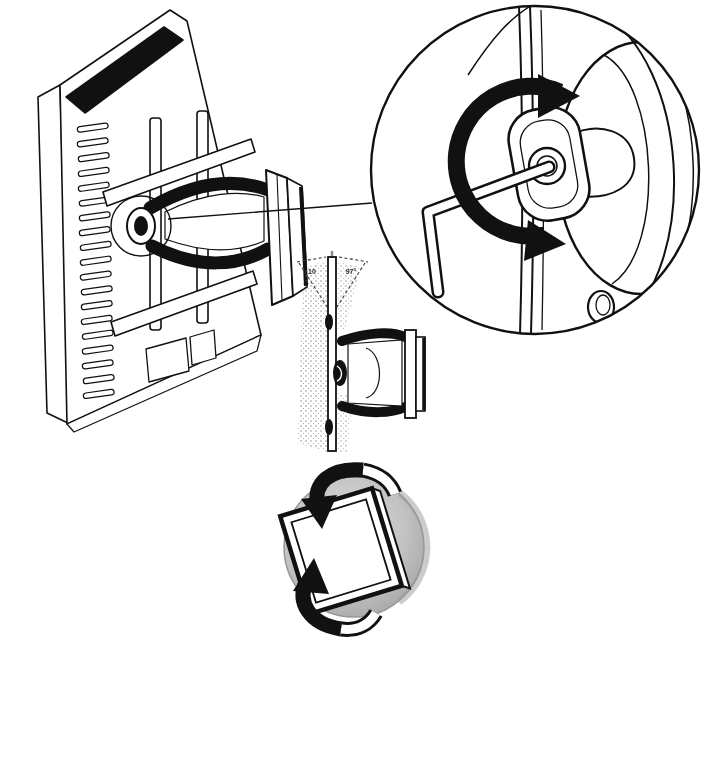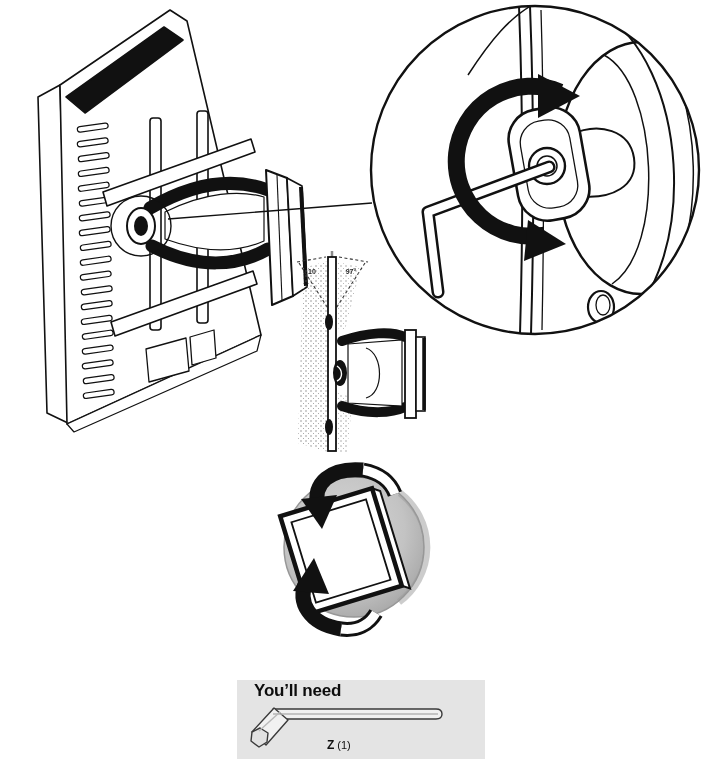--- a/index.html
+++ b/index.html
@@ -231,31 +231,14 @@
 
       <g>
         <path d="M341 629 C 357 631 369 625 376 613" stroke="#111" stroke-width="15" fill="none"></path>
         <path d="M341 629 C 357 631 369 625 376 613" stroke="#fff" stroke-width="9" fill="none"></path>
         <path d="M341 629 C 309 624 297 602 306 582" stroke="#111" stroke-width="15" fill="none"></path>
         <polygon points="293,591 329,594 314,558" fill="#111"></polygon>
       </g>
     </g>
   </svg>
 
-  <div class="need-panel">
-    <div class="need-title">You’ll need</div>
-
-    <svg class="wrench" width="218" height="50" viewBox="0 0 218 50">
-      <g fill="#f1f1f1" stroke="#3a3a3a" stroke-width="1.4" stroke-linejoin="round">
-        <path d="M30 7 L193 7 Q199 7 199 12 Q199 17 193 17 L26 17 Z"></path>
-        <path d="M31 6 L9 30 L23 43 L45 18 Z"></path>
-        <polygon fill="#e2e2e2" points="9,30 17,26 25,31 24,40 16,45 8,39"></polygon>
-      </g>
-      <line x1="30" y1="12" x2="195" y2="12" stroke="#b5b5b5" stroke-width="1.6"></line>
-      <line x1="16" y1="29" x2="37" y2="10" stroke="#b9b9b9" stroke-width="1.4"></line>
-    </svg>
-
-    <div class="tool-label">
-      <span class="tool-z">Z</span><span class="tool-qty">(1)</span>
-    </div>
-  </div>
 
 </div>
 
 </body></html>

